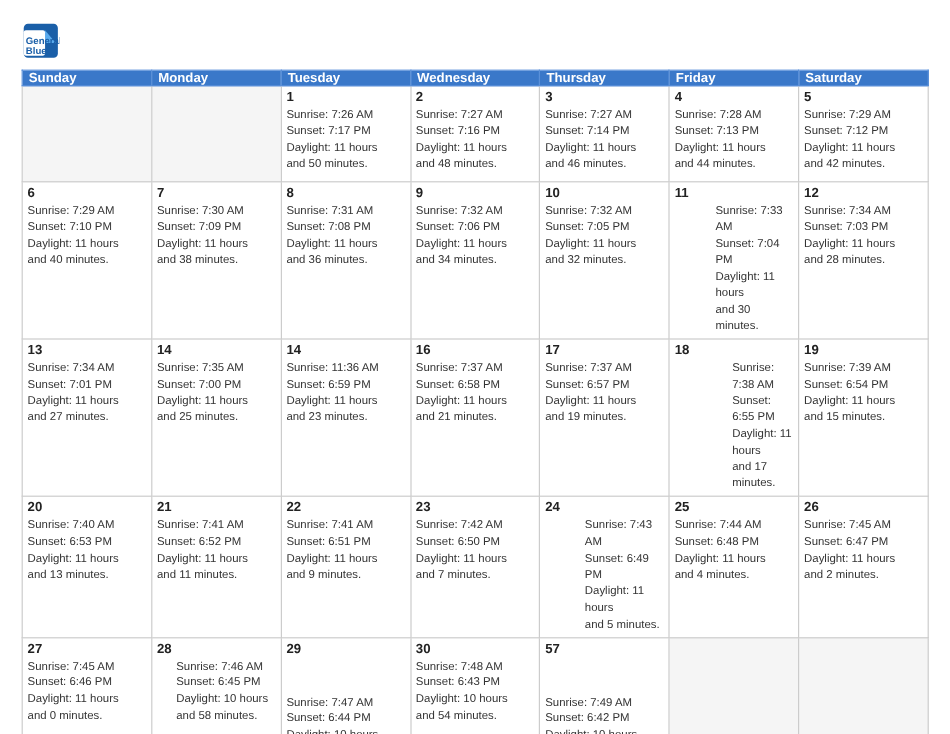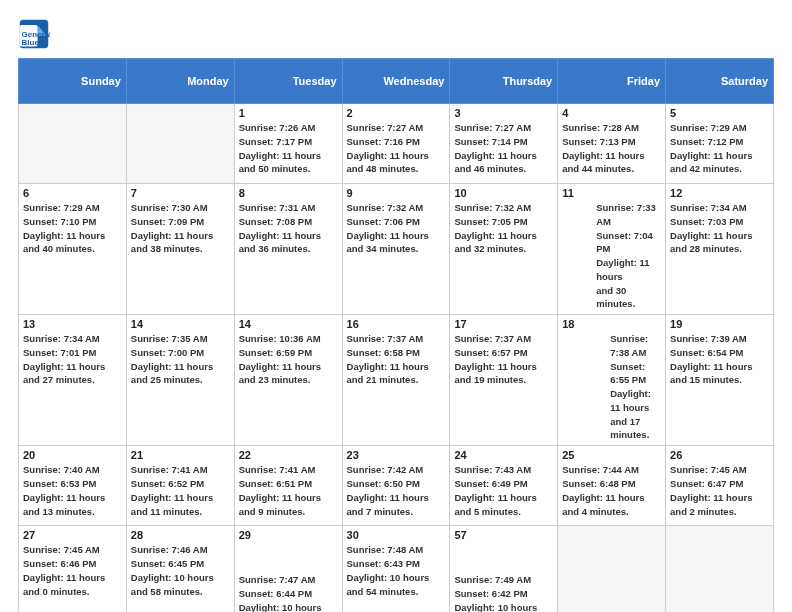--- a/index.html
+++ b/index.html
@@ -49,23 +49,23 @@
       flex: 1;
       border-collapse: collapse;
       width: 100%;
       table-layout: fixed;
     }
     .calendar th {
       background-color: #3a78c9;
       color: #fff;
       font-size: 11px;
       font-weight: bold;
-      padding: 16px 5px;
+      padding: 0 5px;
       border: 1px solid #5a90d9;
-      text-align: right;
+      text-align: left;
     }
     .calendar td {
       border: 1px solid #ccc;
       vertical-align: top;
       padding: 3px 4px;
       font-size: 9.5px;
       color: #222;
       height: 80px;
       background: #fff;
     }
@@ -74,21 +74,20 @@
     }
     .day-num {
       font-size: 11px;
       font-weight: bold;
       margin-bottom: 2px;
     }
     .day-info {
       line-height: 1.45;
       font-size: 9.5px;
       color: #333;
-      font-weight: bold;
     }
   </style>
 </head>
 <body>
 
 <div class="page">
   <div class="header">
     <div class="logo">
       <svg class="logo-icon" viewBox="0 0 36 36">
         <rect x="2" y="2" width="32" height="32" rx="4" fill="#1a5fa8"></rect>
@@ -217,21 +216,21 @@
           </td>
           <td>
             <div class="day-num">14</div>
             <div class="day-info" style="white-space: pre-line;">Sunrise: 7:35 AM
 Sunset: 7:00 PM
 Daylight: 11 hours
 and 25 minutes.</div>
           </td>
           <td>
             <div class="day-num">14</div>
-            <div class="day-info" style="white-space: pre-line;">Sunrise: 10:36 AM
+            <div class="day-info" style="white-space: pre-line;">Sunrise: 11:36 AM
 Sunset: 6:59 PM
 Daylight: 11 hours
 and 23 minutes.</div>
           </td>
           <td>
             <div class="day-num">16</div>
             <div class="day-info" style="white-space: pre-line;">Sunrise: 7:37 AM
 Sunset: 6:58 PM
 Daylight: 11 hours
 and 21 minutes.</div>
@@ -282,21 +281,21 @@
           </td>
           <td>
             <div class="day-num">23</div>
             <div class="day-info" style="white-space: pre-line;">Sunrise: 7:42 AM
 Sunset: 6:50 PM
 Daylight: 11 hours
 and 7 minutes.</div>
           </td>
           <td>
             <div class="day-num">24</div>
-            <div class="day-info" style="white-space: pre-line;">Sunrise: 7:43 AM
+            <div class="day-info" style="white-space: pre-line; margin-left: 33px;">Sunrise: 7:43 AM
 Sunset: 6:49 PM
 Daylight: 11 hours
 and 5 minutes.</div>
           </td>
           <td>
             <div class="day-num">25</div>
             <div class="day-info" style="white-space: pre-line;">Sunrise: 7:44 AM
 Sunset: 6:48 PM
 Daylight: 11 hours
 and 4 minutes.</div>
@@ -312,21 +311,21 @@
         <tr>
           <td>
             <div class="day-num">27</div>
             <div class="day-info" style="white-space: pre-line;">Sunrise: 7:45 AM
 Sunset: 6:46 PM
 Daylight: 11 hours
 and 0 minutes.</div>
           </td>
           <td>
             <div class="day-num">28</div>
-            <div class="day-info" style="white-space: pre-line;">Sunrise: 7:46 AM
+            <div class="day-info" style="white-space: pre-line; margin-left: 16px;">Sunrise: 7:46 AM
 Sunset: 6:45 PM
 Daylight: 10 hours
 and 58 minutes.</div>
           </td>
           <td>
             <div class="day-num">29</div>
             <div class="day-info" style="white-space: pre-line; margin-top: 32px;">Sunrise: 7:47 AM
 Sunset: 6:44 PM
 Daylight: 10 hours
 and 56 minutes.</div>

